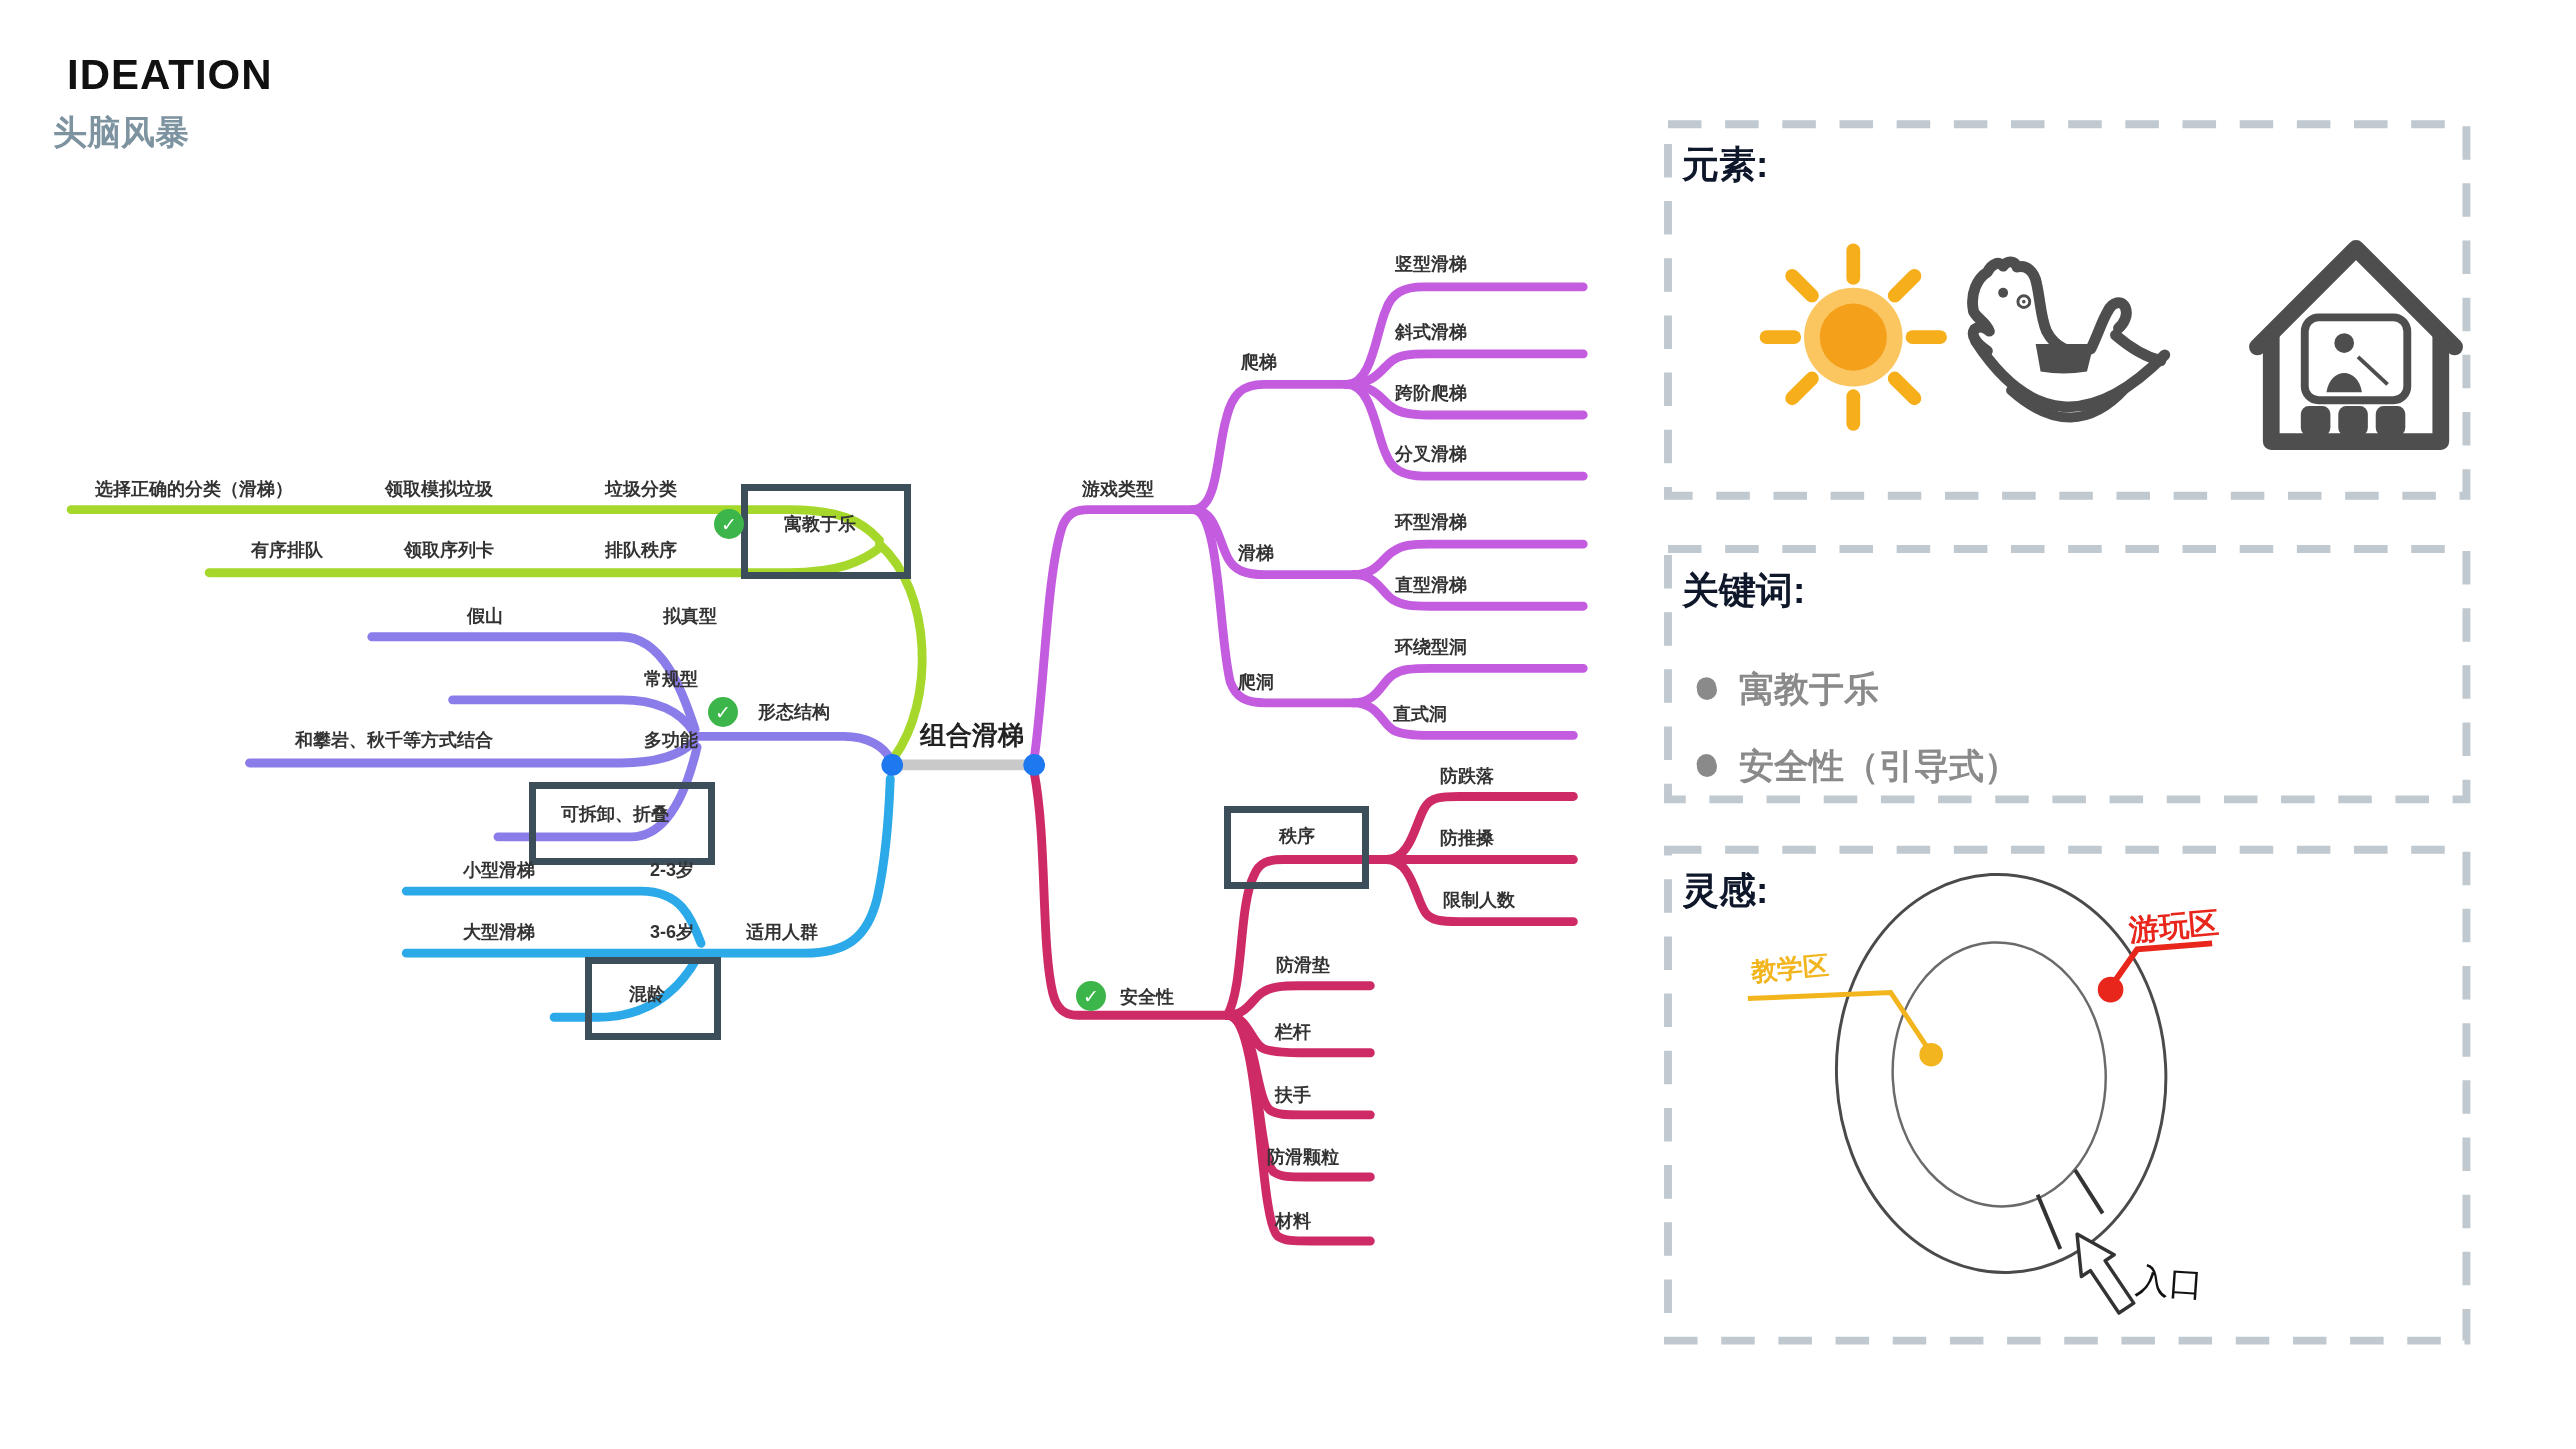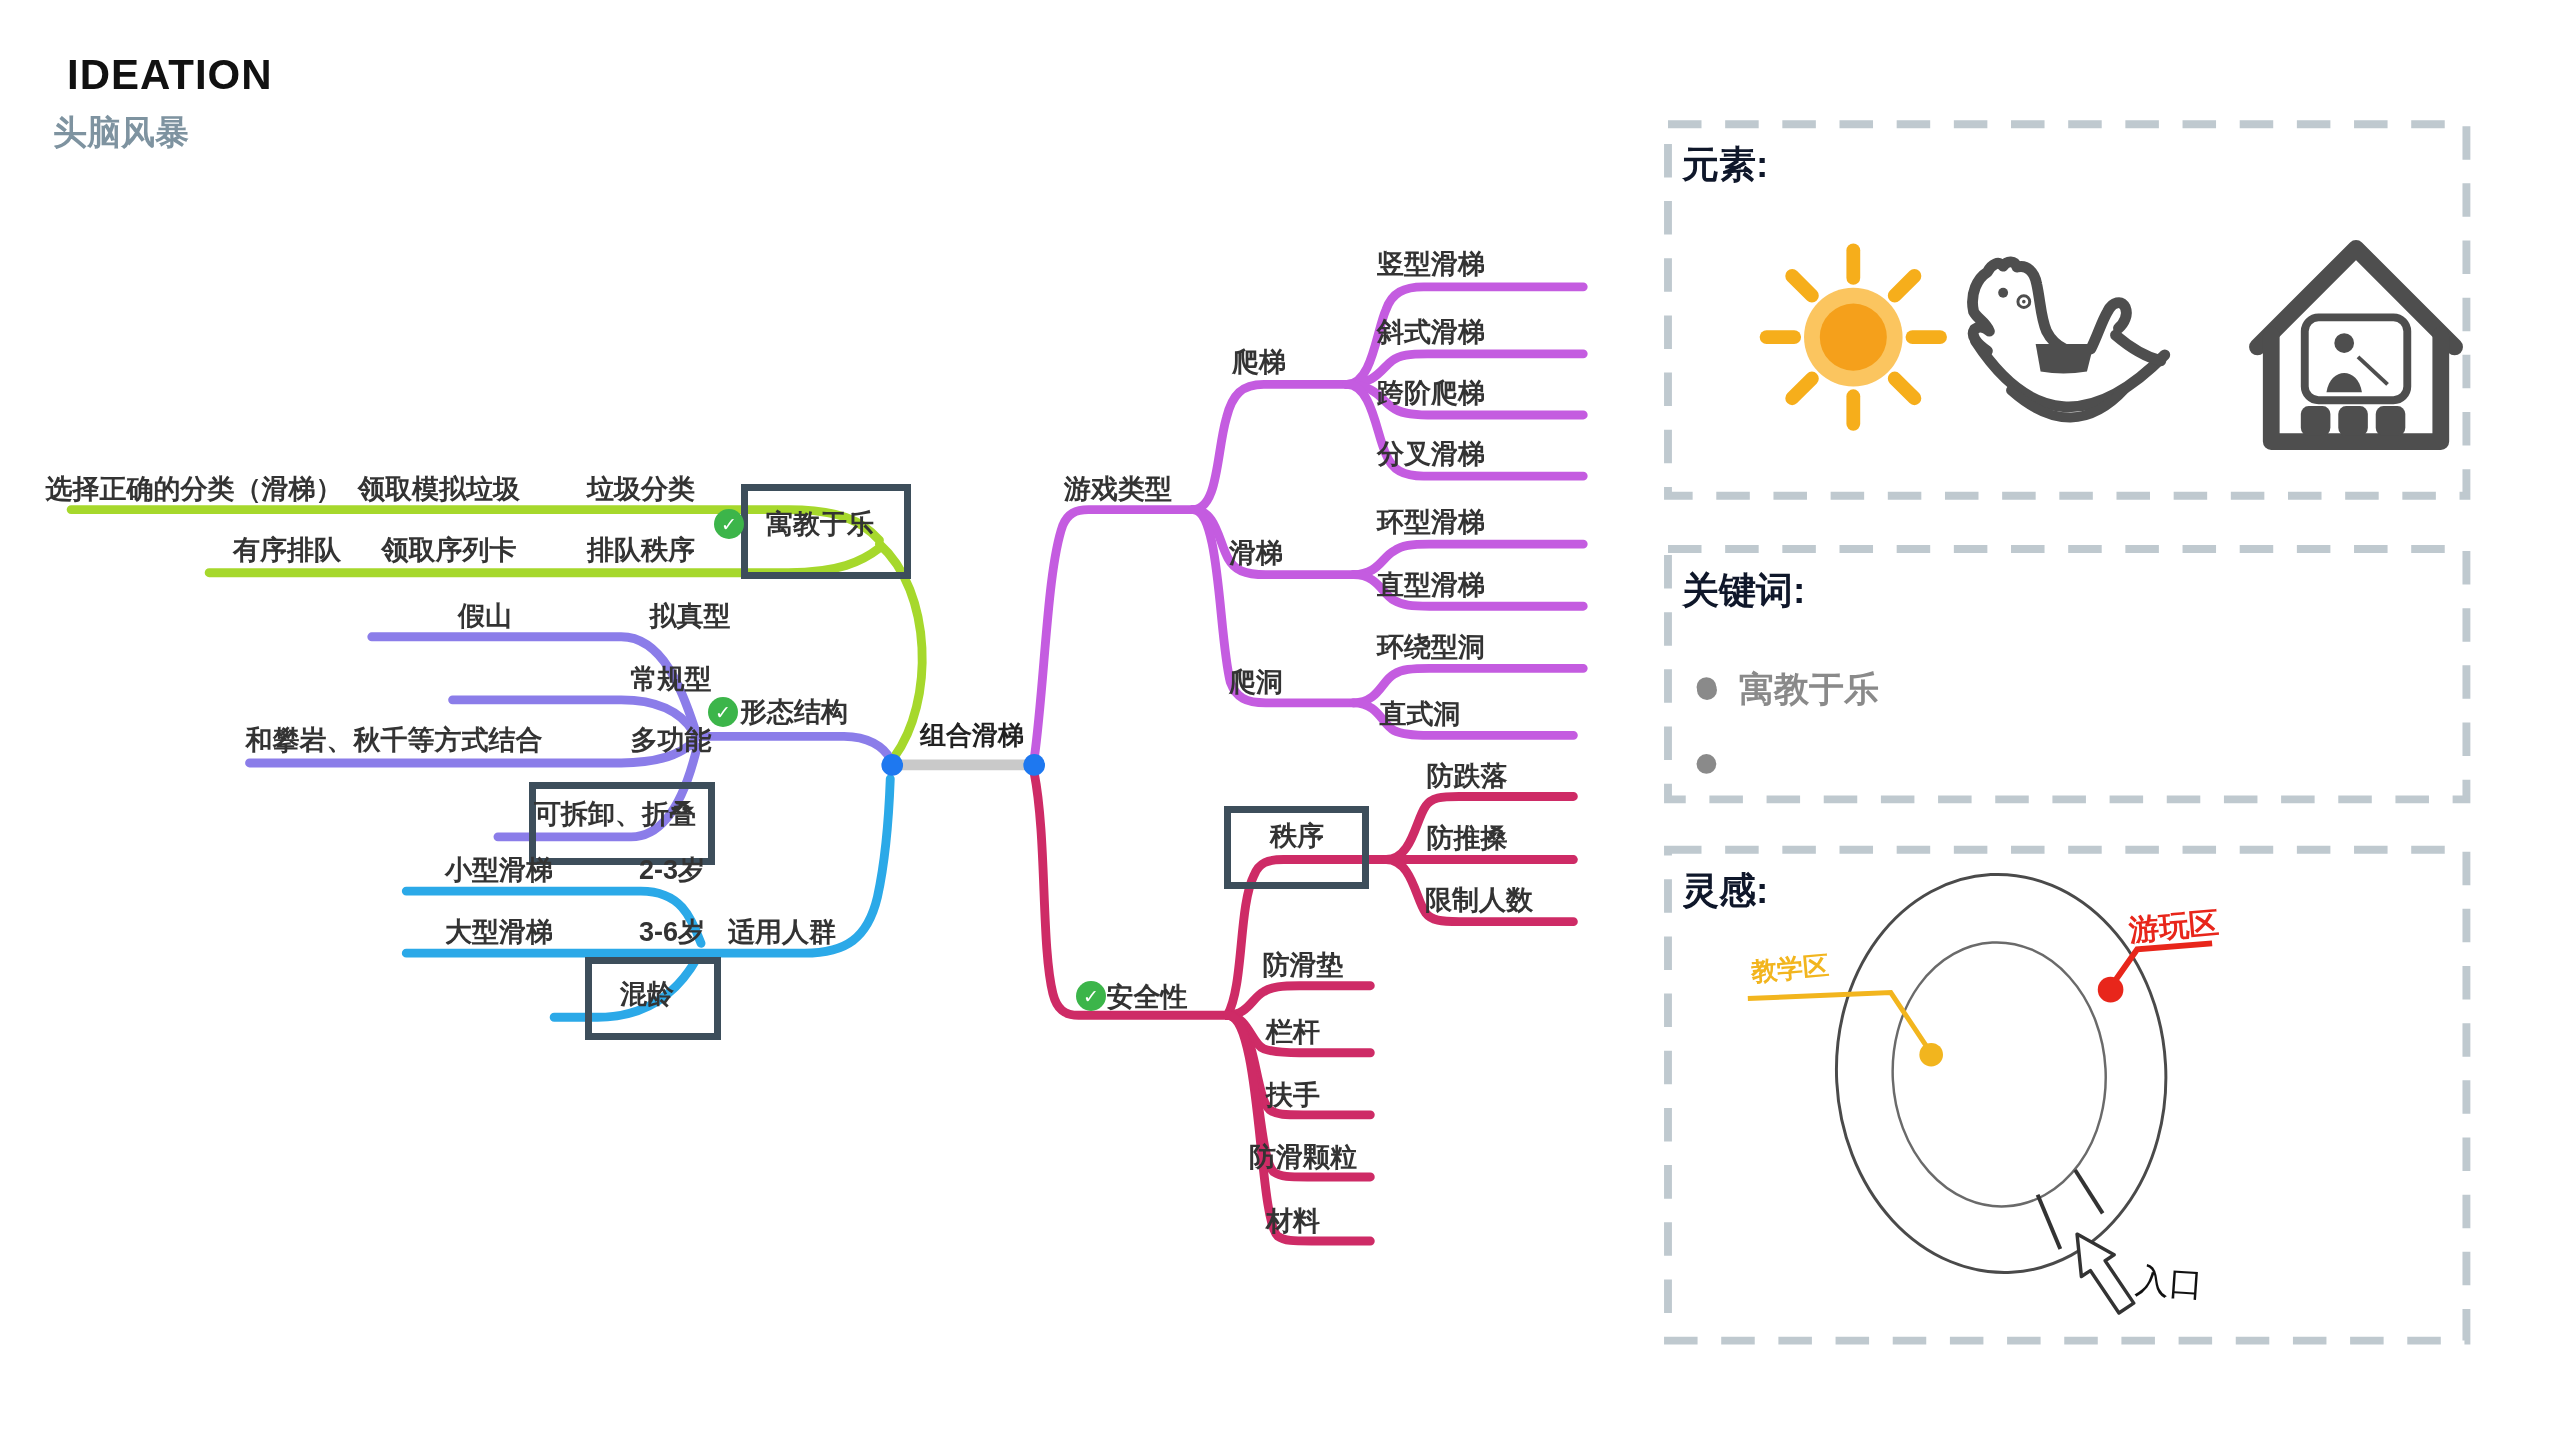--- a/index.html
+++ b/index.html
@@ -1,19 +1,19 @@
 <!DOCTYPE html>
 <html><head>
 <meta charset="utf-8">
 <style>
   html,body{margin:0;padding:0;background:#fff;}
   body{font-family:"Liberation Sans","DejaVu Sans",sans-serif;}
   #stage{position:relative;width:2576px;height:1449px;background:#ffffff;overflow:hidden;}
   svg.layer{position:absolute;left:0;top:0;}
-  .lbl{position:absolute;transform:translate(-50%,-50%);font-size:27px;font-weight:600;color:#333;white-space:nowrap;z-index:5;}
+  .lbl{position:absolute;transform:translate(-50%,-50%);font-size:18px;font-weight:600;color:#333;white-space:nowrap;z-index:5;}
   .center-lbl{font-size:26px;font-weight:700;color:#222;}
   .hand-box{position:absolute;border:7px solid #3d4e5b;background:transparent;z-index:4;}
   .check{position:absolute;width:30px;height:30px;border-radius:50%;background:#3cb54a;color:#fff;
          display:flex;align-items:center;justify-content:center;font-size:19px;font-weight:700;
          transform:translate(-50%,-50%);z-index:6;}
   .page-title{position:absolute;left:67px;top:51px;font-size:42px;font-weight:800;color:#111;letter-spacing:1px;}
   .page-subtitle{position:absolute;left:53px;top:110px;font-size:34px;font-weight:600;color:#7e93a0;}
   .panel-title{position:absolute;font-size:37px;font-weight:600;color:#0f172a;z-index:5;}
   .kw-row{position:absolute;display:flex;align-items:center;gap:22px;z-index:5;}
   .kw-dot{width:20px;height:20px;border-radius:50%;background:#8a8a8a;flex:0 0 auto;}
@@ -210,19 +210,23 @@
   <div class="lbl" style="left:1293px;top:1221px;">材料</div>
 
   <div class="panel-title" style="left:1682px;top:140px;">元素:</div>
   <div class="panel-title" style="left:1682px;top:566px;">关键词:</div>
   <div class="panel-title" style="left:1682px;top:866px;">灵感:</div>
 
   <div class="kw-row" style="left:1697px;top:666px;">
     <span class="kw-dot"></span>
     <span class="kw-text">寓教于乐</span>
   </div>
+  <div class="kw-row" style="left:1697px;top:743px;">
+    <span class="kw-dot"></span>
+    <span class="kw-text">安全性（引导式）</span>
+  </div>
 
   <div class="sketch-lbl" style="left:1790px;top:969px;font-size:26px;color:#f2b51e;">教学区</div>
   <div class="sketch-lbl" style="left:2174px;top:927px;font-size:30px;color:#e8261b;">游玩区</div>
   <div class="sketch-lbl" style="left:2169px;top:1283px;font-size:34px;color:#111;transform:translate(-50%,-50%) rotate(4deg);font-weight:500;">入口</div>
 
 </div>
 
 
 </body></html>

